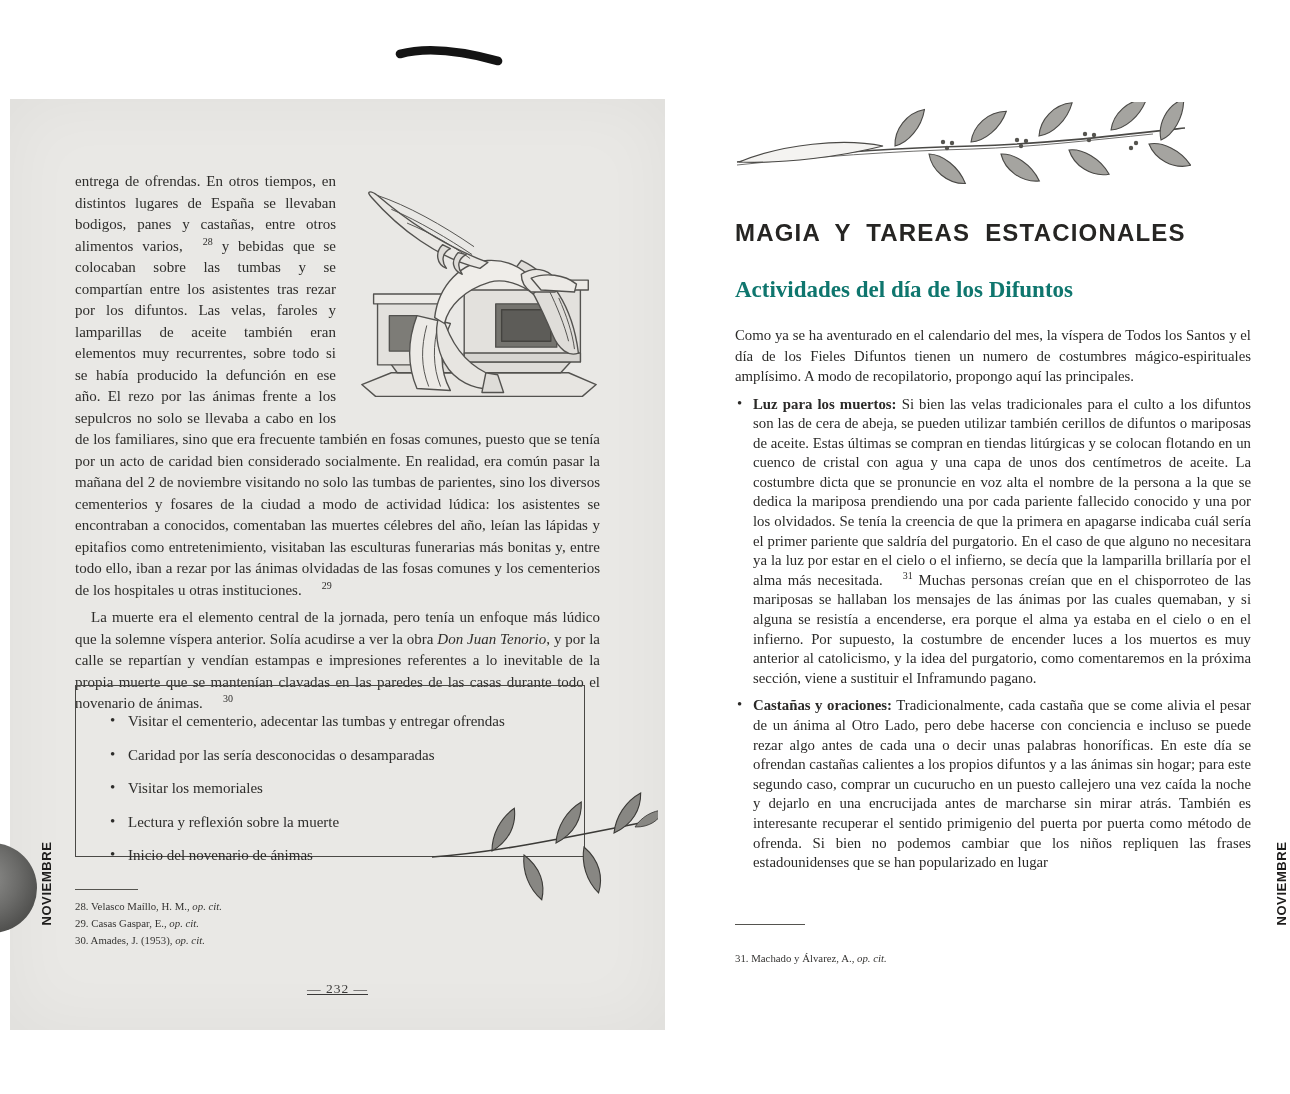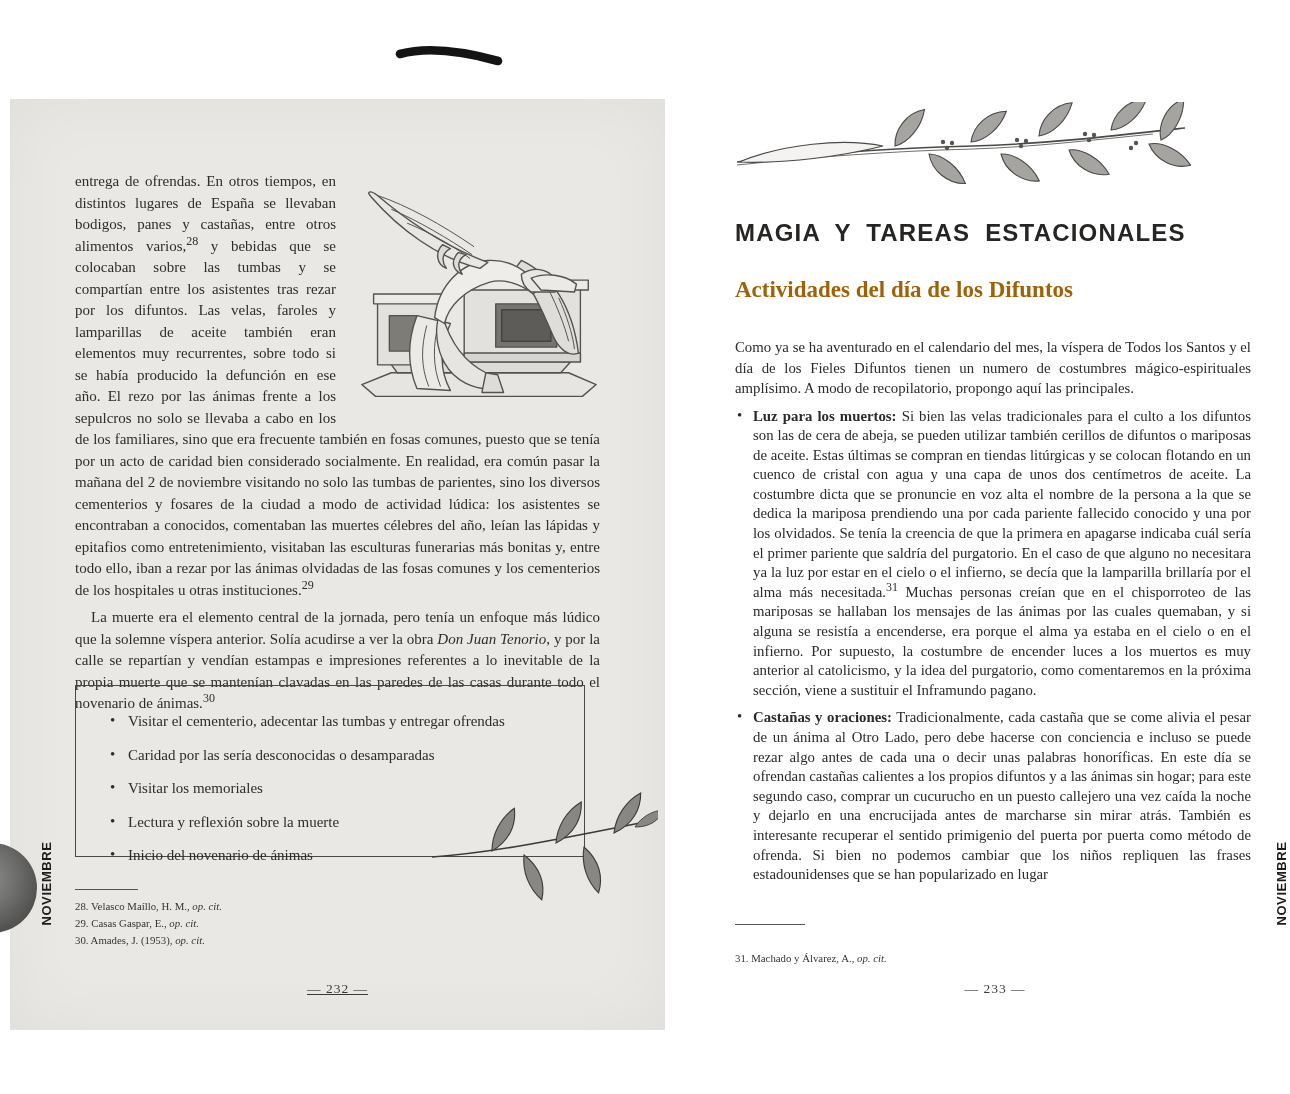--- a/index.html
+++ b/index.html
@@ -6,21 +6,21 @@
   .canvas{position:relative;width:1290px;height:1094px;background:#ffffff;overflow:hidden;
           font-family:"Liberation Serif",serif;color:#2d2c2a;}
 
   
   .page-left{position:absolute;left:10px;top:99px;width:655px;height:931px;
              background:#e9e8e5;box-shadow:inset 0 0 70px rgba(0,0,0,.045);}
   .lp-text{position:absolute;left:65px;top:72px;width:525px;font-size:15px;
            line-height:21.5px;text-align:justify;color:#2e2d2b;}
   .lp-text p{margin:0;}
   .lp-text p + p{margin-top:6px;text-indent:16px;}
-  sup{font-size:12px;line-height:0;vertical-align:super;}
+  sup{font-size:10px;line-height:0;vertical-align:super;margin-left:20px;}
   .angel-float{float:right;width:258px;height:250px;margin:-4px -6px 8px 12px;}
   .angel-float svg{width:100%;height:100%;}
 
   .activities-box{position:absolute;left:65px;top:586px;width:508px;height:170px;
                   border:1.5px solid #4a4946;}
   .activities-box ul{list-style:none;margin:25px 0 0 0;padding:0 28px 0 52px;font-family:Liberation Serif, serif;}
   .activities-box li{font-size:15px;line-height:20px;margin-bottom:13.5px;position:relative;}
   .activities-box li::before{content:"\2022";position:absolute;left:-18px;top:-1px;font-size:15px;}
 
   .sprig{position:absolute;left:420px;top:692px;width:228px;height:118px;}
@@ -38,24 +38,24 @@
              letter-spacing:.6px;color:#1e1d1c;}
   .month-left{left:-6px;top:876px;}
   .month-right{left:1229px;top:876px;}
 
   .pen-mark{position:absolute;left:392px;top:42px;width:115px;height:30px;}
 
   
   .branch{position:absolute;left:733px;top:102px;width:458px;height:98px;}
   .r-heading{position:absolute;left:735px;top:219px;font-family:"Liberation Sans",sans-serif;
              font-weight:700;font-size:24px;letter-spacing:1.2px;word-spacing:7px;color:#262523;}
-  .r-subheading{position:absolute;left:735px;top:277px;font-size:23px;font-weight:700;color:#a16207;}
+  .r-subheading{position:absolute;left:735px;top:277px;font-size:23px;font-weight:700;color:#0f766e;}
   .r-body{position:absolute;left:735px;top:325px;width:516px;font-size:14.8px;text-align:justify;
           color:#2b2a28;}
-  .r-intro{line-height:20.5px;margin:12px 0 8px 0;}
+  .r-intro{line-height:20.5px;margin:0 0 8px 0;}
   .r-bullet{position:relative;padding-left:18px;margin:0 0 8px 0;line-height:19.6px;}
   .r-bullet::before{content:"\2022";position:absolute;left:2px;top:-1px;}
   .b-lead{font-weight:700;}
   .r-ademas{padding-left:18px;text-indent:14px;margin:0 0 8px 0;line-height:19.6px;}
   .r-fn-rule{position:absolute;left:735px;top:924px;width:70px;border-top:1.2px solid #55544f;}
   .r-footnote{position:absolute;left:735px;top:952px;font-size:10.8px;color:#353432;}
   .pagenum-right{position:absolute;left:700px;top:981px;width:590px;text-align:center;
                  font-size:13.5px;letter-spacing:1px;color:#3a3938;}
 </style>
 </head>
@@ -195,15 +195,14 @@
       <span class="b-lead">Castañas y oraciones:</span>
       <span>Tradicionalmente, cada castaña que se come alivia el pesar de un ánima al Otro Lado, pero debe hacerse con conciencia e incluso se puede rezar algo antes de cada una o decir unas palabras honoríficas. En este día se ofrendan castañas calientes a los propios difuntos y a las ánimas sin hogar; para este segundo caso, comprar un cucurucho en un puesto callejero una vez caída la noche y dejarlo en una encrucijada antes de marcharse sin mirar atrás. También es interesante recuperar el sentido primigenio del puerta por puerta como método de ofrenda. Si bien no podemos cambiar que los niños repliquen las frases estadounidenses que se han popularizado en lugar</span>
     </div>
   </div>
 
   <div class="r-fn-rule"></div>
   <div class="r-footnote">
     <span>31. Machado y Álvarez, A., </span><i>op. cit.</i>
   </div>
 
-  <div class="pagenum-right">— 233 —</div>
 
 </div>
 
 </body></html>

